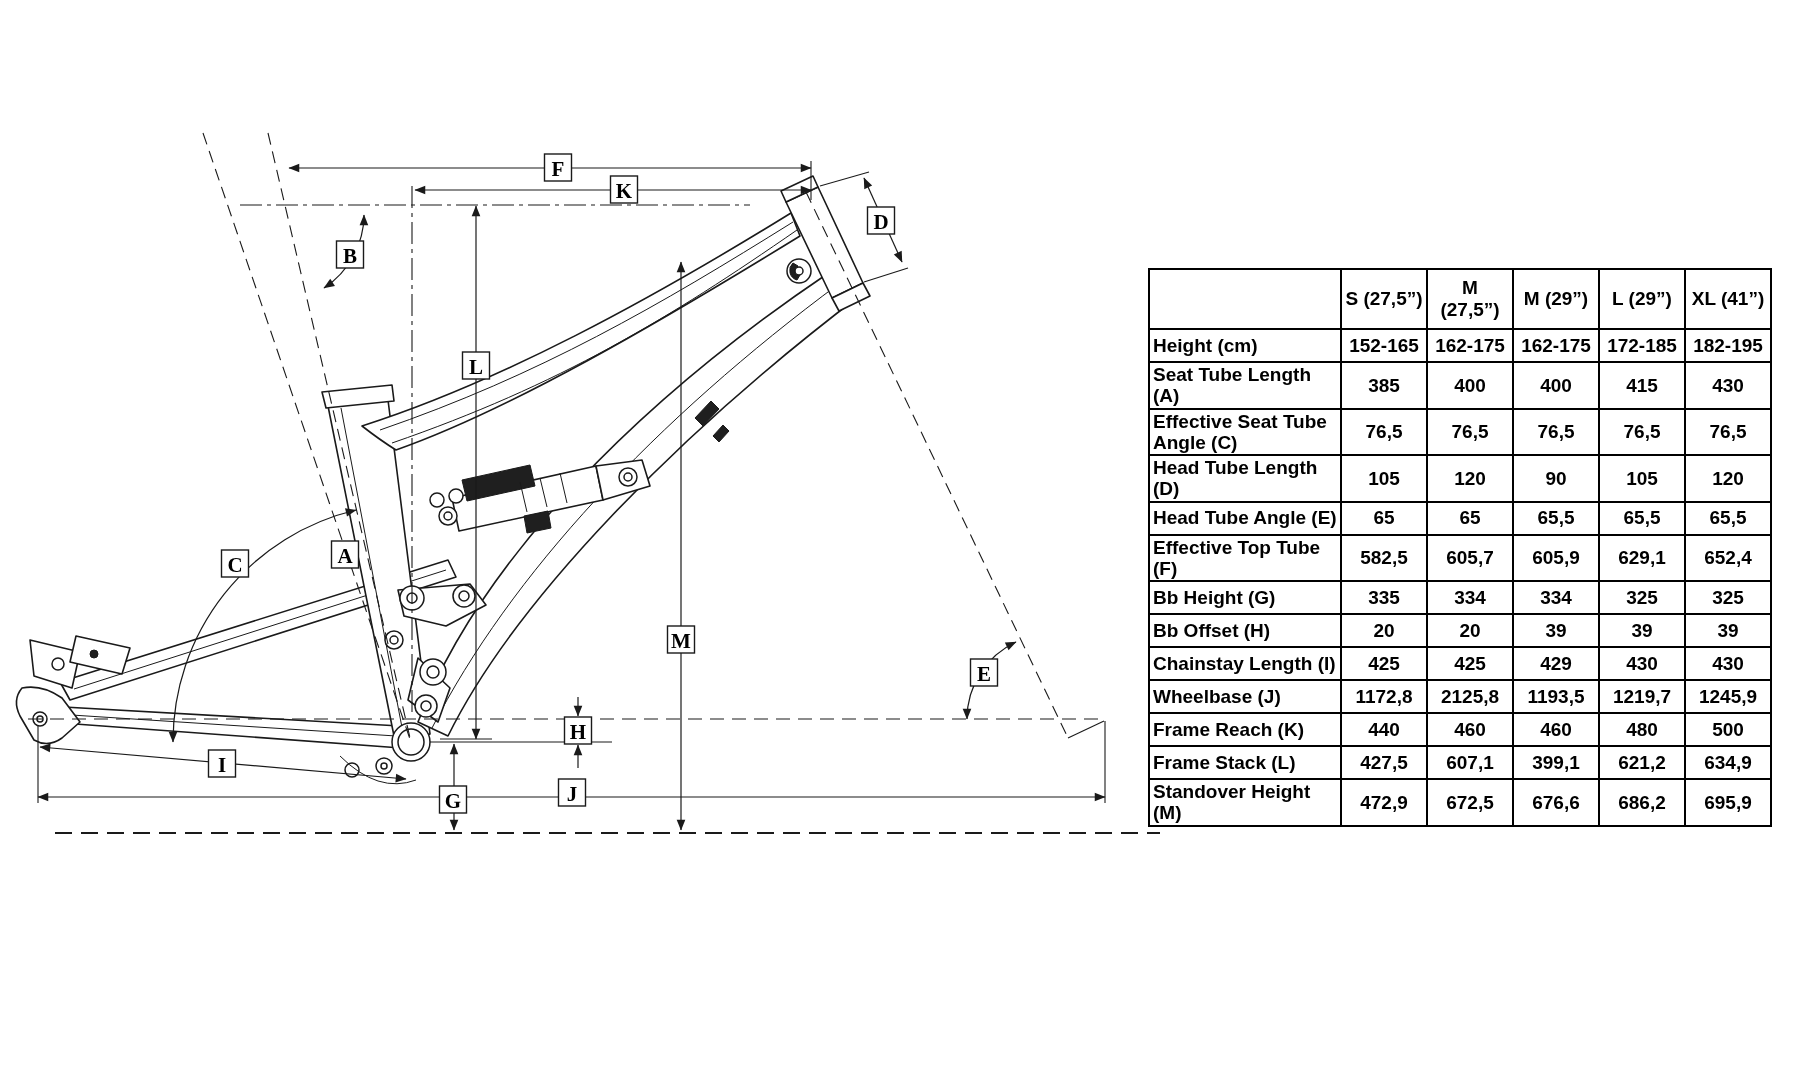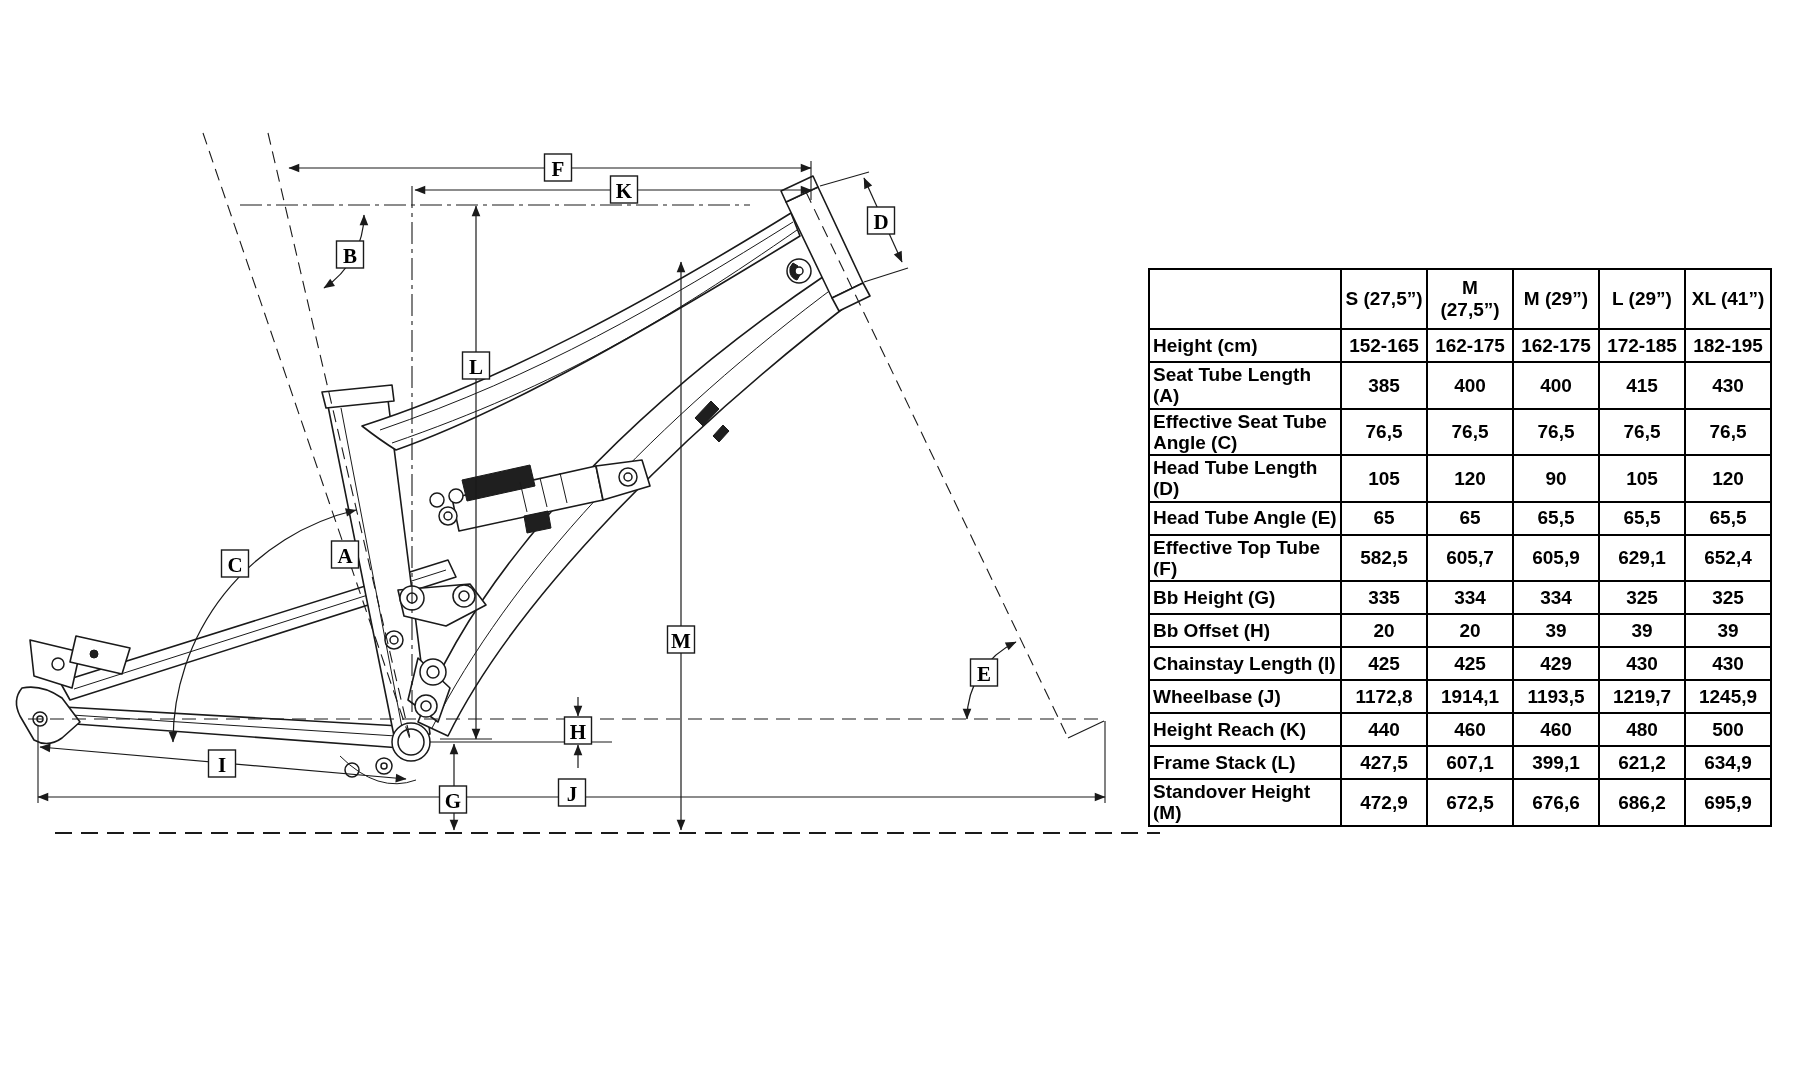--- a/index.html
+++ b/index.html
@@ -22,21 +22,21 @@
   .dimlabel-text{font-family:"Liberation Serif",serif;font-size:21px;font-weight:bold;
                  fill:#000;text-anchor:middle;}
 
   
   #geo-table-wrap{position:absolute;left:1148px;top:268px;}
   table.geo{border-collapse:collapse;table-layout:fixed;background:#fff;border:2px solid #000;}
   table.geo th,table.geo td{border:2px solid #000;color:#000;font-weight:bold;
       font-family:"Liberation Sans",sans-serif;overflow:hidden;}
   table.geo th{font-size:19px;height:58px;text-align:center;padding:0 2px;line-height:1.15;}
   table.geo td{font-size:19px;height:29px;line-height:1.12;}
-  table.geo td.lbl{text-align:left;padding:1px 3px;border-radius:16px;}
+  table.geo td.lbl{text-align:left;padding:1px 3px;}
   table.geo td.val{text-align:center;padding:1px 2px;}
 </style>
 </head>
 <body>
 
 <div id="stage">
 
   <svg id="diagram-svg" width="1800" height="1080" viewBox="0 0 1800 1080">
     <defs>
       <marker id="arr" viewBox="0 0 10 10" refX="9.5" refY="5" markerWidth="11" markerHeight="9" orient="auto-start-reverse">
@@ -325,27 +325,27 @@
             <td class="lbl">Chainstay Length (I)</td>
             <td class="val">425</td>
             <td class="val">425</td>
             <td class="val">429</td>
             <td class="val">430</td>
             <td class="val">430</td>
           </tr>
           <tr>
             <td class="lbl">Wheelbase (J)</td>
             <td class="val">1172,8</td>
-            <td class="val">1914,1</td>
+            <td class="val">2125,8</td>
             <td class="val">1193,5</td>
             <td class="val">1219,7</td>
             <td class="val">1245,9</td>
           </tr>
           <tr>
-            <td class="lbl">Height Reach (K)</td>
+            <td class="lbl">Frame Reach (K)</td>
             <td class="val">440</td>
             <td class="val">460</td>
             <td class="val">460</td>
             <td class="val">480</td>
             <td class="val">500</td>
           </tr>
           <tr>
             <td class="lbl">Frame Stack (L)</td>
             <td class="val">427,5</td>
             <td class="val">607,1</td>

